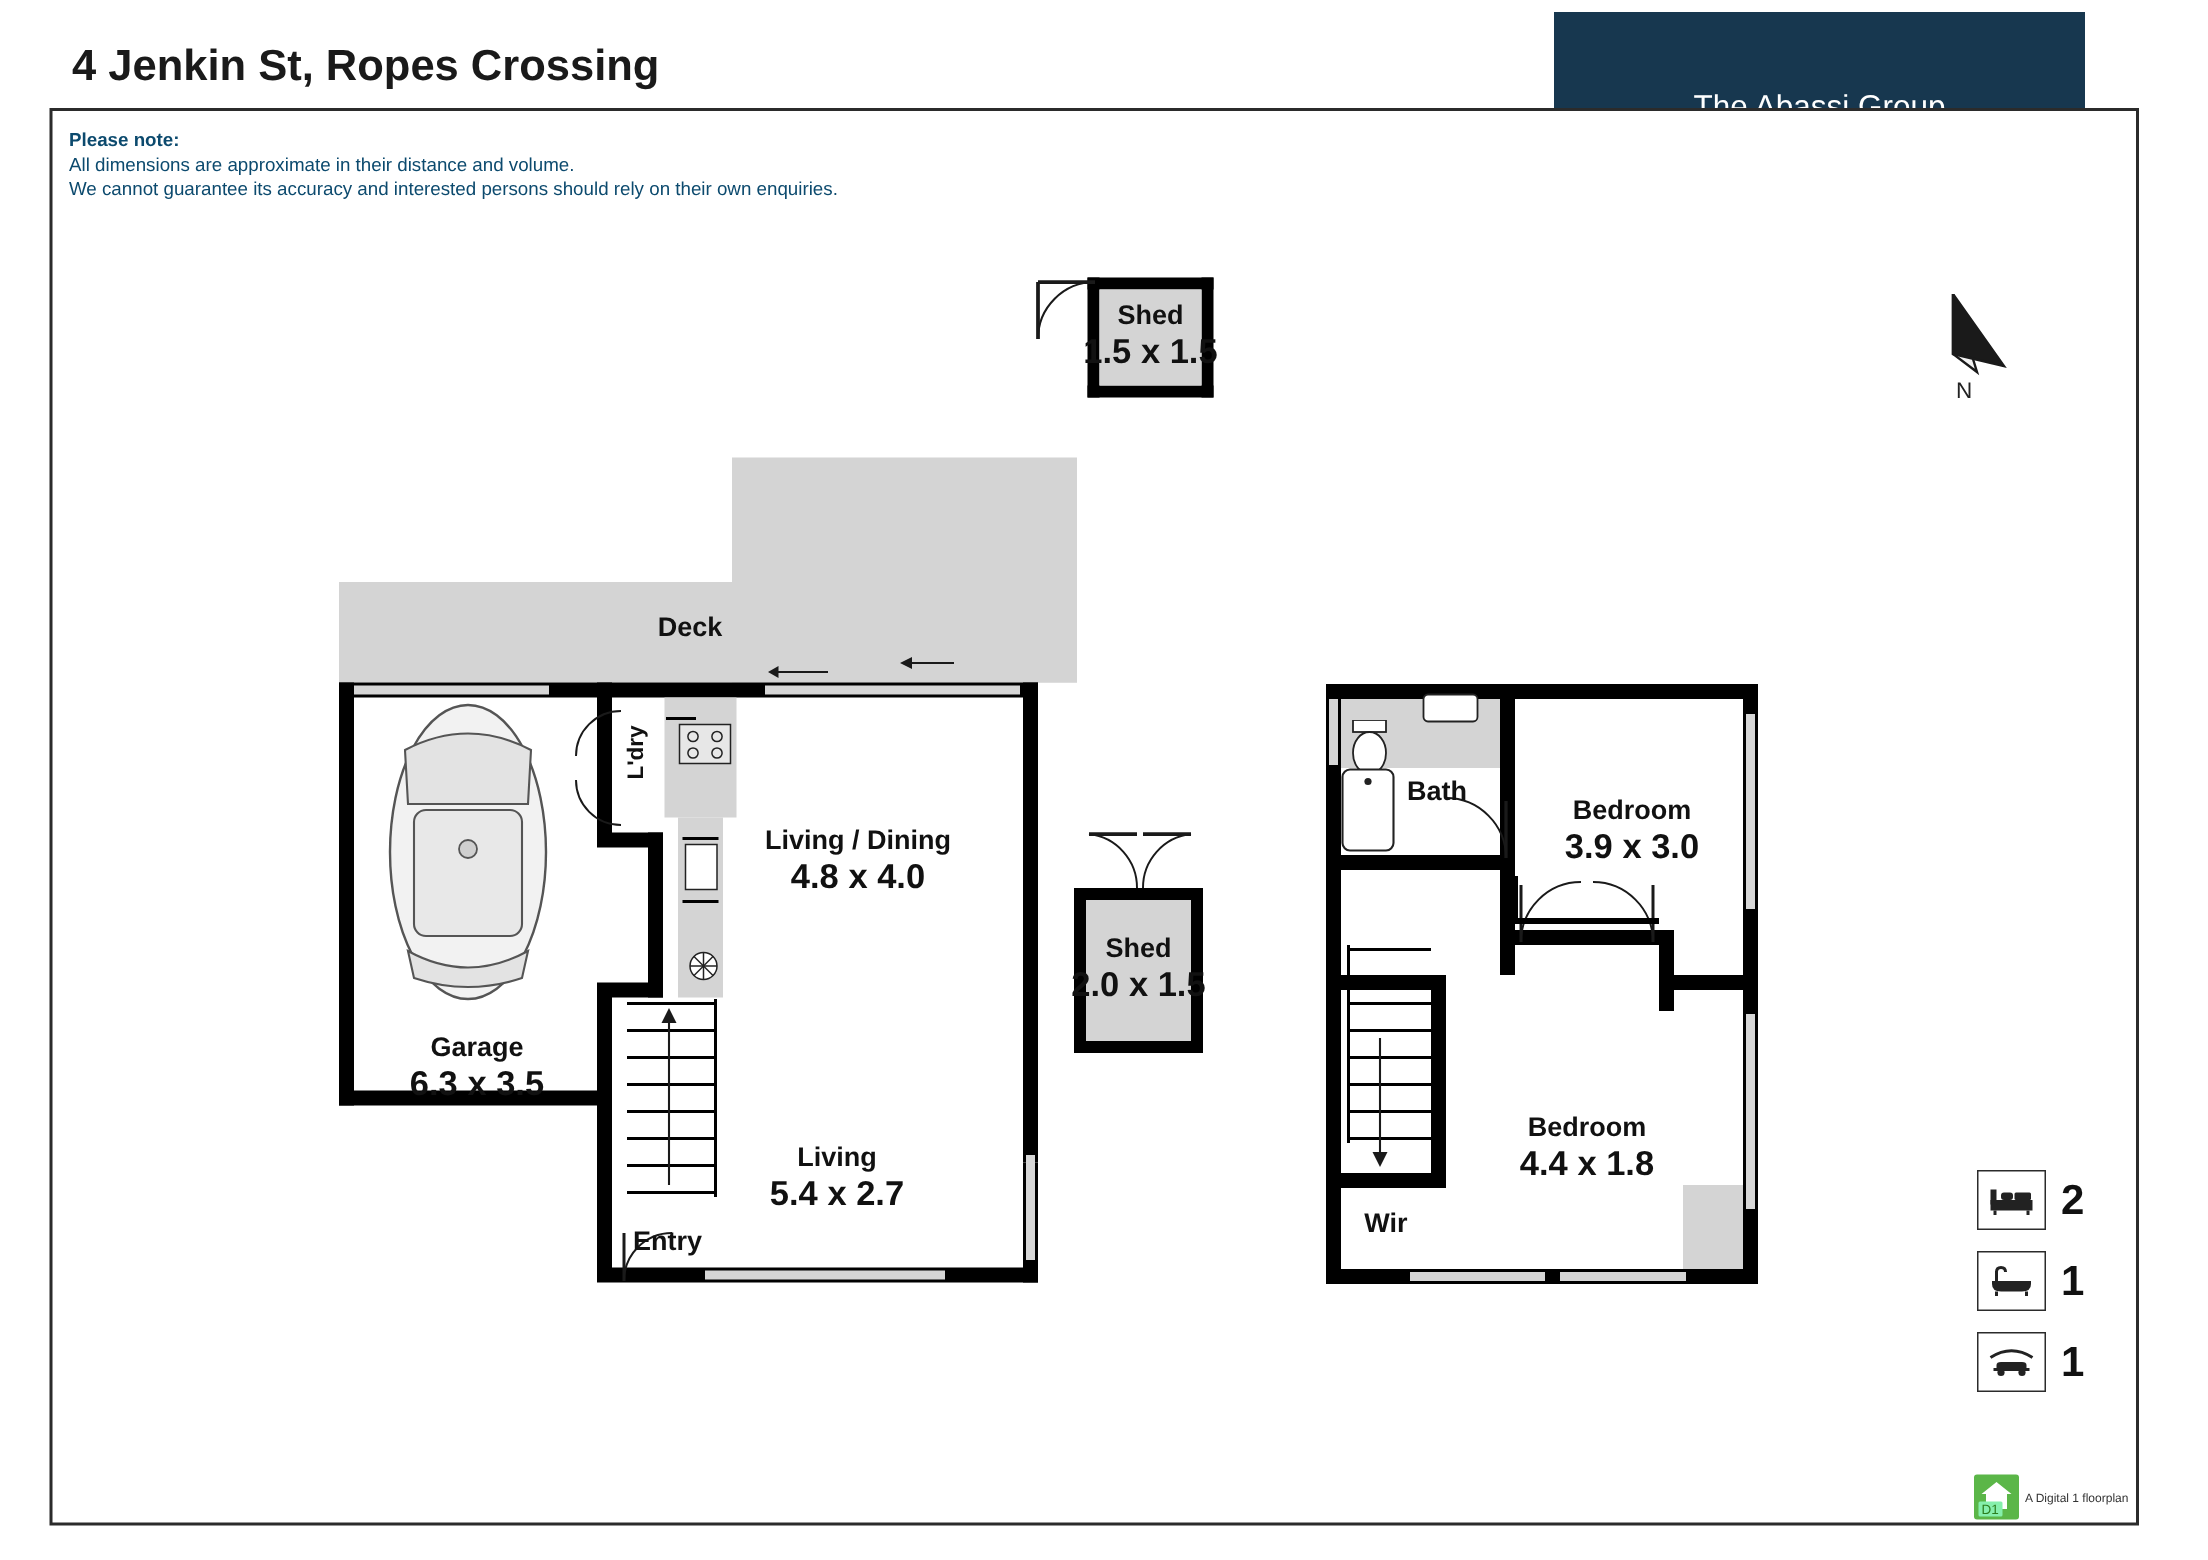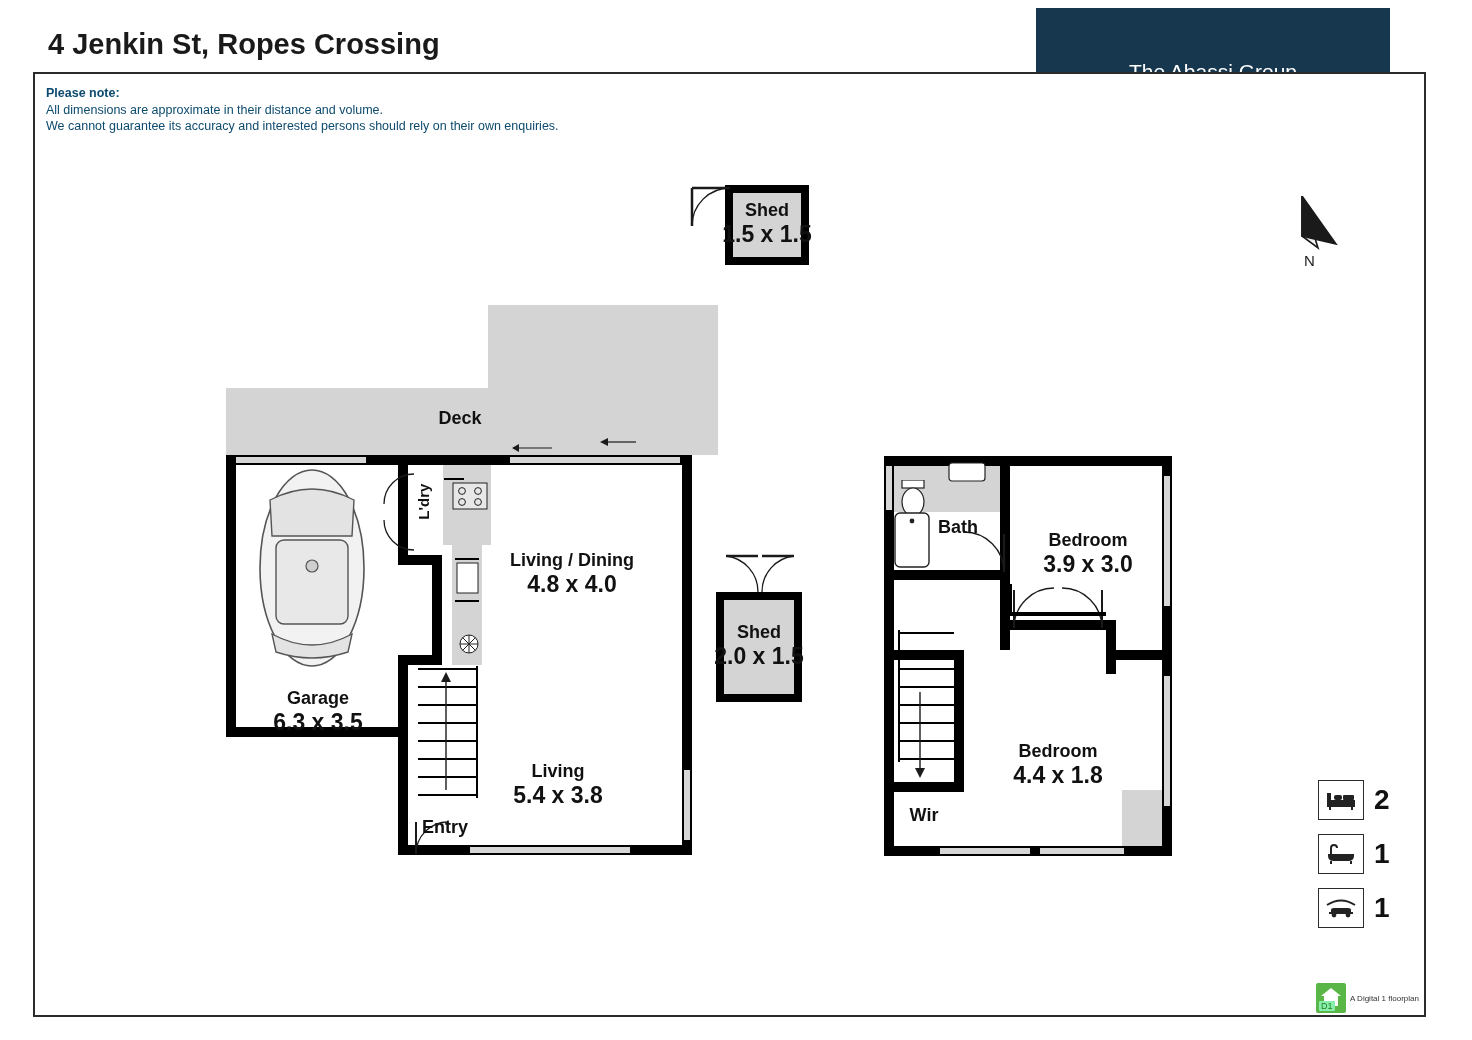--- a/index.html
+++ b/index.html
@@ -225,21 +225,21 @@
     <div class="room-label" style="left:484px;top:550px;width:176px;">
       <div class="rl-name">Living / Dining</div>
       <div class="rl-dim">4.8 x 4.0</div>
     </div>
     <div class="room-label" style="left:248px;top:688px;width:140px;">
       <div class="rl-name">Garage</div>
       <div class="rl-dim">6.3 x 3.5</div>
     </div>
     <div class="room-label" style="left:490px;top:740px;width:136px;margin-top:21px;">
       <div class="rl-name">Living</div>
-      <div class="rl-dim">5.4 x 3.8</div>
+      <div class="rl-dim">5.4 x 2.7</div>
     </div>
     <div class="room-label rl-name" style="left:408px;top:817px;width:74px;">Entry</div>
   </div>
 
   <div>
     <div class="wall" style="left:716px;top:592px;width:86px;height:8px;"></div>
     <div class="wall" style="left:716px;top:592px;width:8px;height:110px;"></div>
     <div class="wall" style="left:794px;top:592px;width:8px;height:110px;"></div>
     <div class="wall" style="left:716px;top:694px;width:86px;height:8px;"></div>
     <div class="fill" style="left:724px;top:600px;width:70px;height:94px;"></div>

